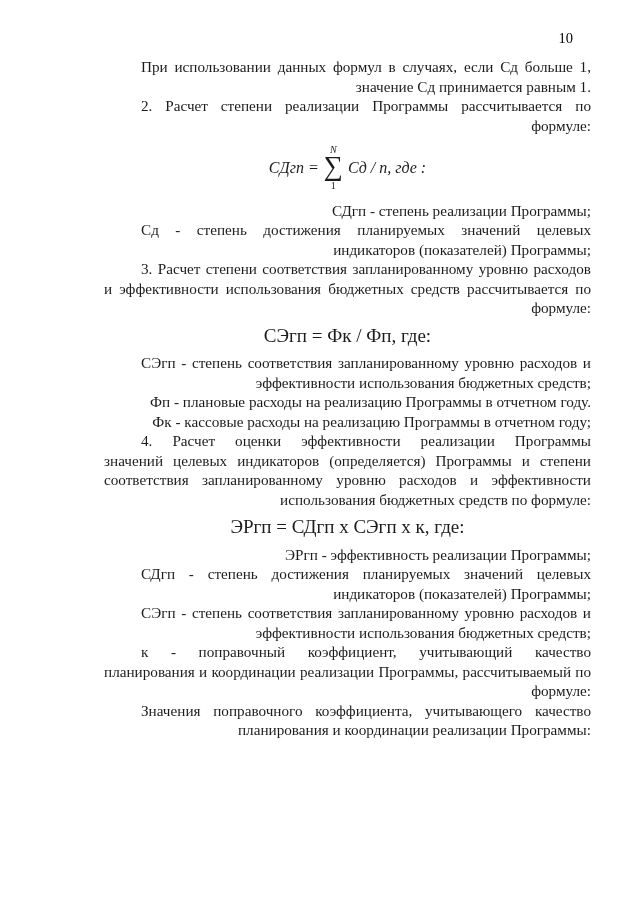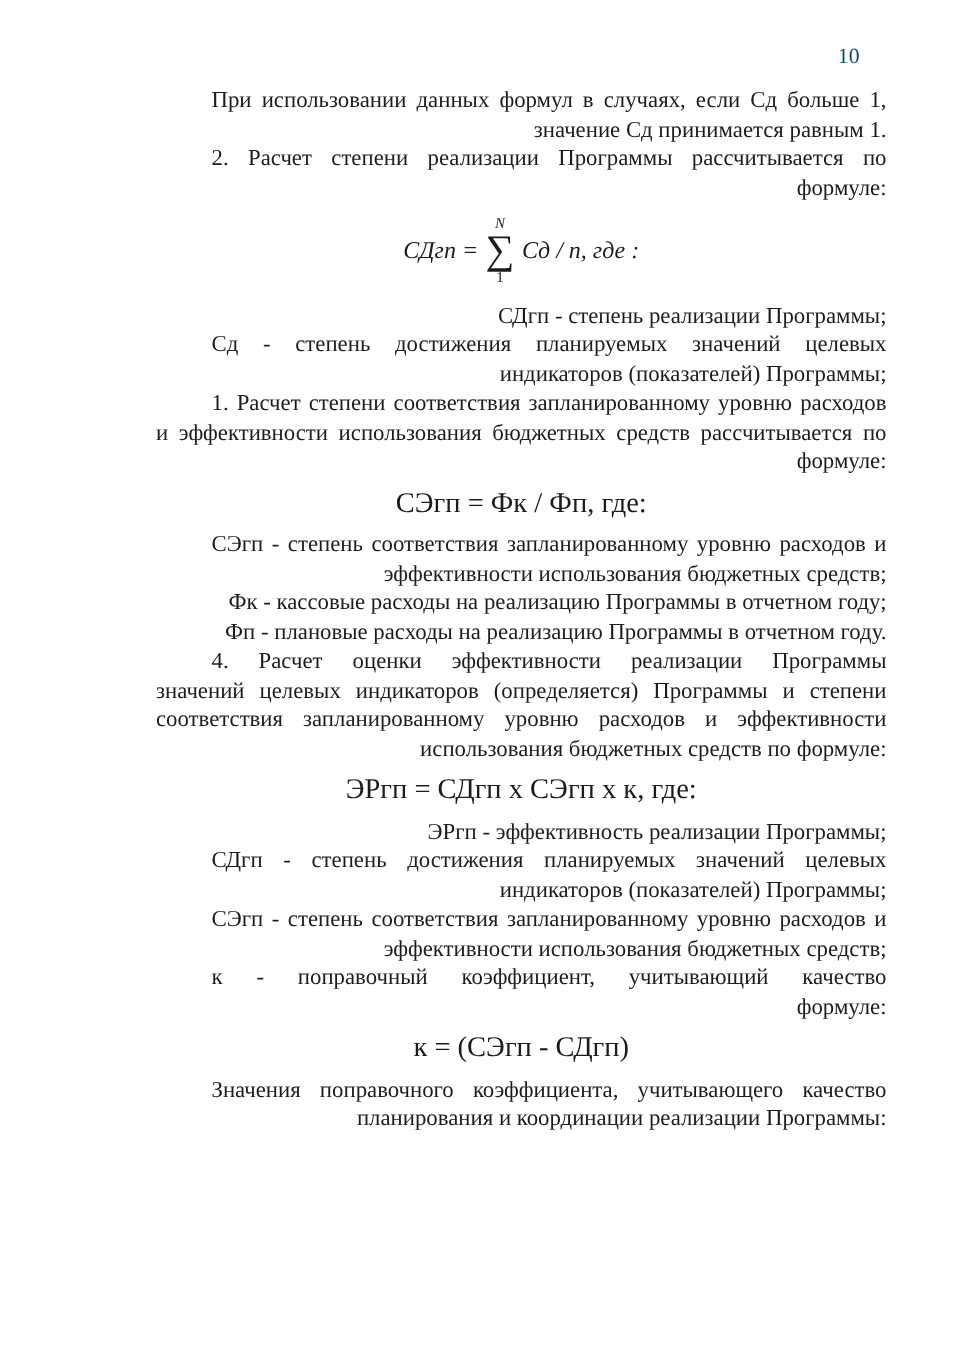--- a/index.html
+++ b/index.html
@@ -10,21 +10,21 @@
     background: #ffffff;
     color: #1c1c1c;
     font-family: "Liberation Serif", "DejaVu Serif", serif;
     overflow: hidden;
   }
   .page-number {
     position: absolute;
     top: 30px;
     right: 67px;
     font-size: 14.5px;
-    color: #0c4a6e;
+    color: #000000;
   }
   .doc-body {
     position: absolute;
     top: 57px;
     left: 104px;
     width: 487px;
     font-size: 15.2px;
     line-height: 19.5px;
   }
   .paragraph { margin: 0; }
@@ -100,34 +100,34 @@
         <span class="f-part">Сд / n, где :</span>
       </div>
       <div class="paragraph">
         <div class="line indent">СДгп - степень реализации Программы;</div>
       </div>
       <div class="paragraph">
         <div class="line just indent">Сд - степень достижения планируемых значений целевых</div>
         <div class="line">индикаторов (показателей) Программы;</div>
       </div>
       <div class="paragraph">
-        <div class="line just indent">1. Расчет степени соответствия запланированному уровню расходов</div>
+        <div class="line just indent">3. Расчет степени соответствия запланированному уровню расходов</div>
         <div class="line just">и эффективности использования бюджетных средств рассчитывается по</div>
         <div class="line">формуле:</div>
       </div>
       <div class="formula">СЭгп = Фк / Фп, где:</div>
       <div class="paragraph">
         <div class="line just indent">СЭгп - степень соответствия запланированному уровню расходов и</div>
         <div class="line">эффективности использования бюджетных средств;</div>
       </div>
       <div class="paragraph">
-        <div class="line indent">Фк - кассовые расходы на реализацию Программы в отчетном году;</div>
+        <div class="line indent">Фп - плановые расходы на реализацию Программы в отчетном году.</div>
       </div>
       <div class="paragraph">
-        <div class="line indent">Фп - плановые расходы на реализацию Программы в отчетном году.</div>
+        <div class="line indent">Фк - кассовые расходы на реализацию Программы в отчетном году;</div>
       </div>
       <div class="paragraph">
         <div class="line just indent">4. Расчет оценки эффективности реализации Программы</div>
         <div class="line just">значений целевых индикаторов (определяется) Программы и степени</div>
         <div class="line just">соответствия запланированному уровню расходов и эффективности</div>
         <div class="line">использования бюджетных средств по формуле:</div>
       </div>
       <div class="formula">ЭРгп = СДгп х СЭгп х к, где:</div>
       <div class="paragraph">
         <div class="line indent">ЭРгп - эффективность реализации Программы;</div>
@@ -135,21 +135,21 @@
       <div class="paragraph">
         <div class="line just indent">СДгп - степень достижения планируемых значений целевых</div>
         <div class="line">индикаторов (показателей) Программы;</div>
       </div>
       <div class="paragraph">
         <div class="line just indent">СЭгп - степень соответствия запланированному уровню расходов и</div>
         <div class="line">эффективности использования бюджетных средств;</div>
       </div>
       <div class="paragraph">
         <div class="line just indent">к - поправочный коэффициент, учитывающий качество</div>
+        <div class="line just">планирования и координации реализации Программы, рассчитываемый по</div>
         <div class="line">формуле:</div>
       </div>
-      <div class="formula">к = (СЭгп - СДгп)</div>
       <div class="paragraph">
         <div class="line just indent">Значения поправочного коэффициента, учитывающего качество</div>
         <div class="line">планирования и координации реализации Программы:</div>
       </div>
     </div>
 </div>
 
 </body></html>

